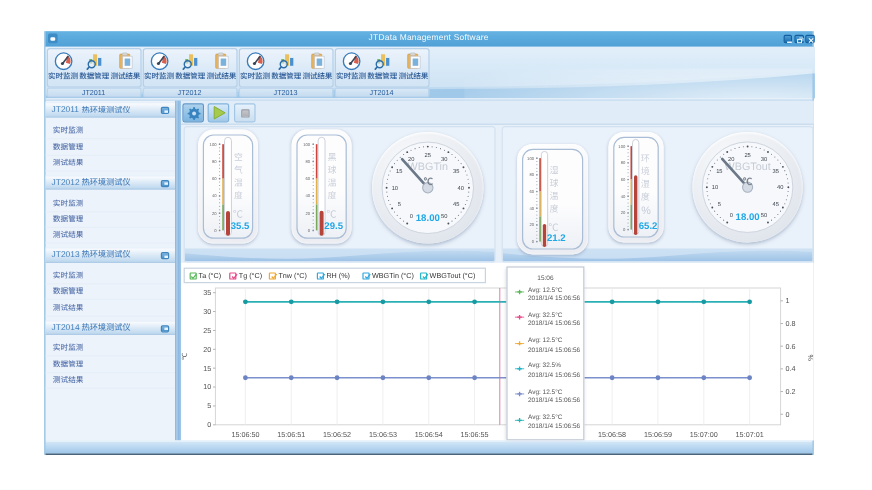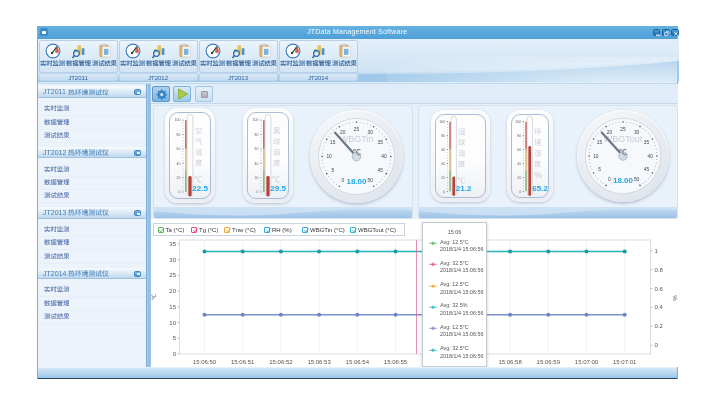--- a/index.html
+++ b/index.html
@@ -502,21 +502,21 @@
         </svg>
         <div class="ab" style="left:30.0px;top:19.0px"><svg style="" width="7.5" height="39.45" viewBox="0 0 1000 5260" fill="#c8cdd8">
             <use href="#g7a7a" y="0"></use>
             <use href="#g6c14" y="1420"></use>
             <use href="#g6e29" y="2840"></use>
             <use href="#g5ea6" y="4260"></use>
           </svg></div>
         <div class="ab" style="left:29.5px;top:62.2px"><svg style="" width="8.50" height="8.5" viewBox="0 0 1000 1000" fill="#c5cbd7">
             <use href="#g2103" x="0"></use>
           </svg></div>
-        <div class="ab" style="left:27.8px;top:76.0px;font-size:8px;font-weight:bold;color:#1fa8e8">22.5</div>
+        <div class="ab" style="left:27.8px;top:76.0px;font-size:8px;font-weight:bold;color:#1fa8e8">35.5</div>
       </div>
       <div class="thermo" style="left:92px;top:23.5px;width:50px;height:95px">
         <div class="tinner"></div>
         <svg class="ab" style="left:0;top:0" width="50" height="95" viewBox="0 0 50 95">
           <circle cx="18.0" cy="83.98" r="0.7" fill="#7f8b9e"></circle>
           <circle cx="18.0" cy="81.11" r="0.42" fill="#7f8b9e"></circle>
           <circle cx="18.0" cy="78.23" r="0.42" fill="#7f8b9e"></circle>
           <circle cx="18.0" cy="75.36" r="0.42" fill="#7f8b9e"></circle>
           <circle cx="18.0" cy="72.49" r="0.42" fill="#7f8b9e"></circle>
           <circle cx="18.0" cy="69.62" r="0.7" fill="#7f8b9e"></circle>
@@ -556,21 +556,21 @@
             <use href="#g9ed1" y="0"></use>
             <use href="#g7403" y="1420"></use>
             <use href="#g6e29" y="2840"></use>
             <use href="#g5ea6" y="4260"></use>
           </svg></div>
         <div class="ab" style="left:29.5px;top:62.2px"><svg style="" width="8.50" height="8.5" viewBox="0 0 1000 1000" fill="#c5cbd7">
             <use href="#g2103" x="0"></use>
           </svg></div>
         <div class="ab" style="left:27.8px;top:76.0px;font-size:8px;font-weight:bold;color:#1fa8e8">29.5</div>
       </div>
-      <div class="thermo" style="left:280px;top:26px;width:59px;height:92px">
+      <div class="thermo" style="left:280px;top:36px;width:59px;height:92px">
         <div class="tinner"></div>
         <svg class="ab" style="left:0;top:0" width="45.5" height="92" viewBox="0 0 45.5 92">
           <circle cx="16.4" cy="81.33" r="0.7" fill="#7f8b9e"></circle>
           <circle cx="16.4" cy="78.55" r="0.42" fill="#7f8b9e"></circle>
           <circle cx="16.4" cy="75.76" r="0.42" fill="#7f8b9e"></circle>
           <circle cx="16.4" cy="72.98" r="0.42" fill="#7f8b9e"></circle>
           <circle cx="16.4" cy="70.20" r="0.42" fill="#7f8b9e"></circle>
           <circle cx="16.4" cy="67.42" r="0.7" fill="#7f8b9e"></circle>
           <circle cx="16.4" cy="64.64" r="0.42" fill="#7f8b9e"></circle>
           <circle cx="16.4" cy="61.85" r="0.42" fill="#7f8b9e"></circle>

